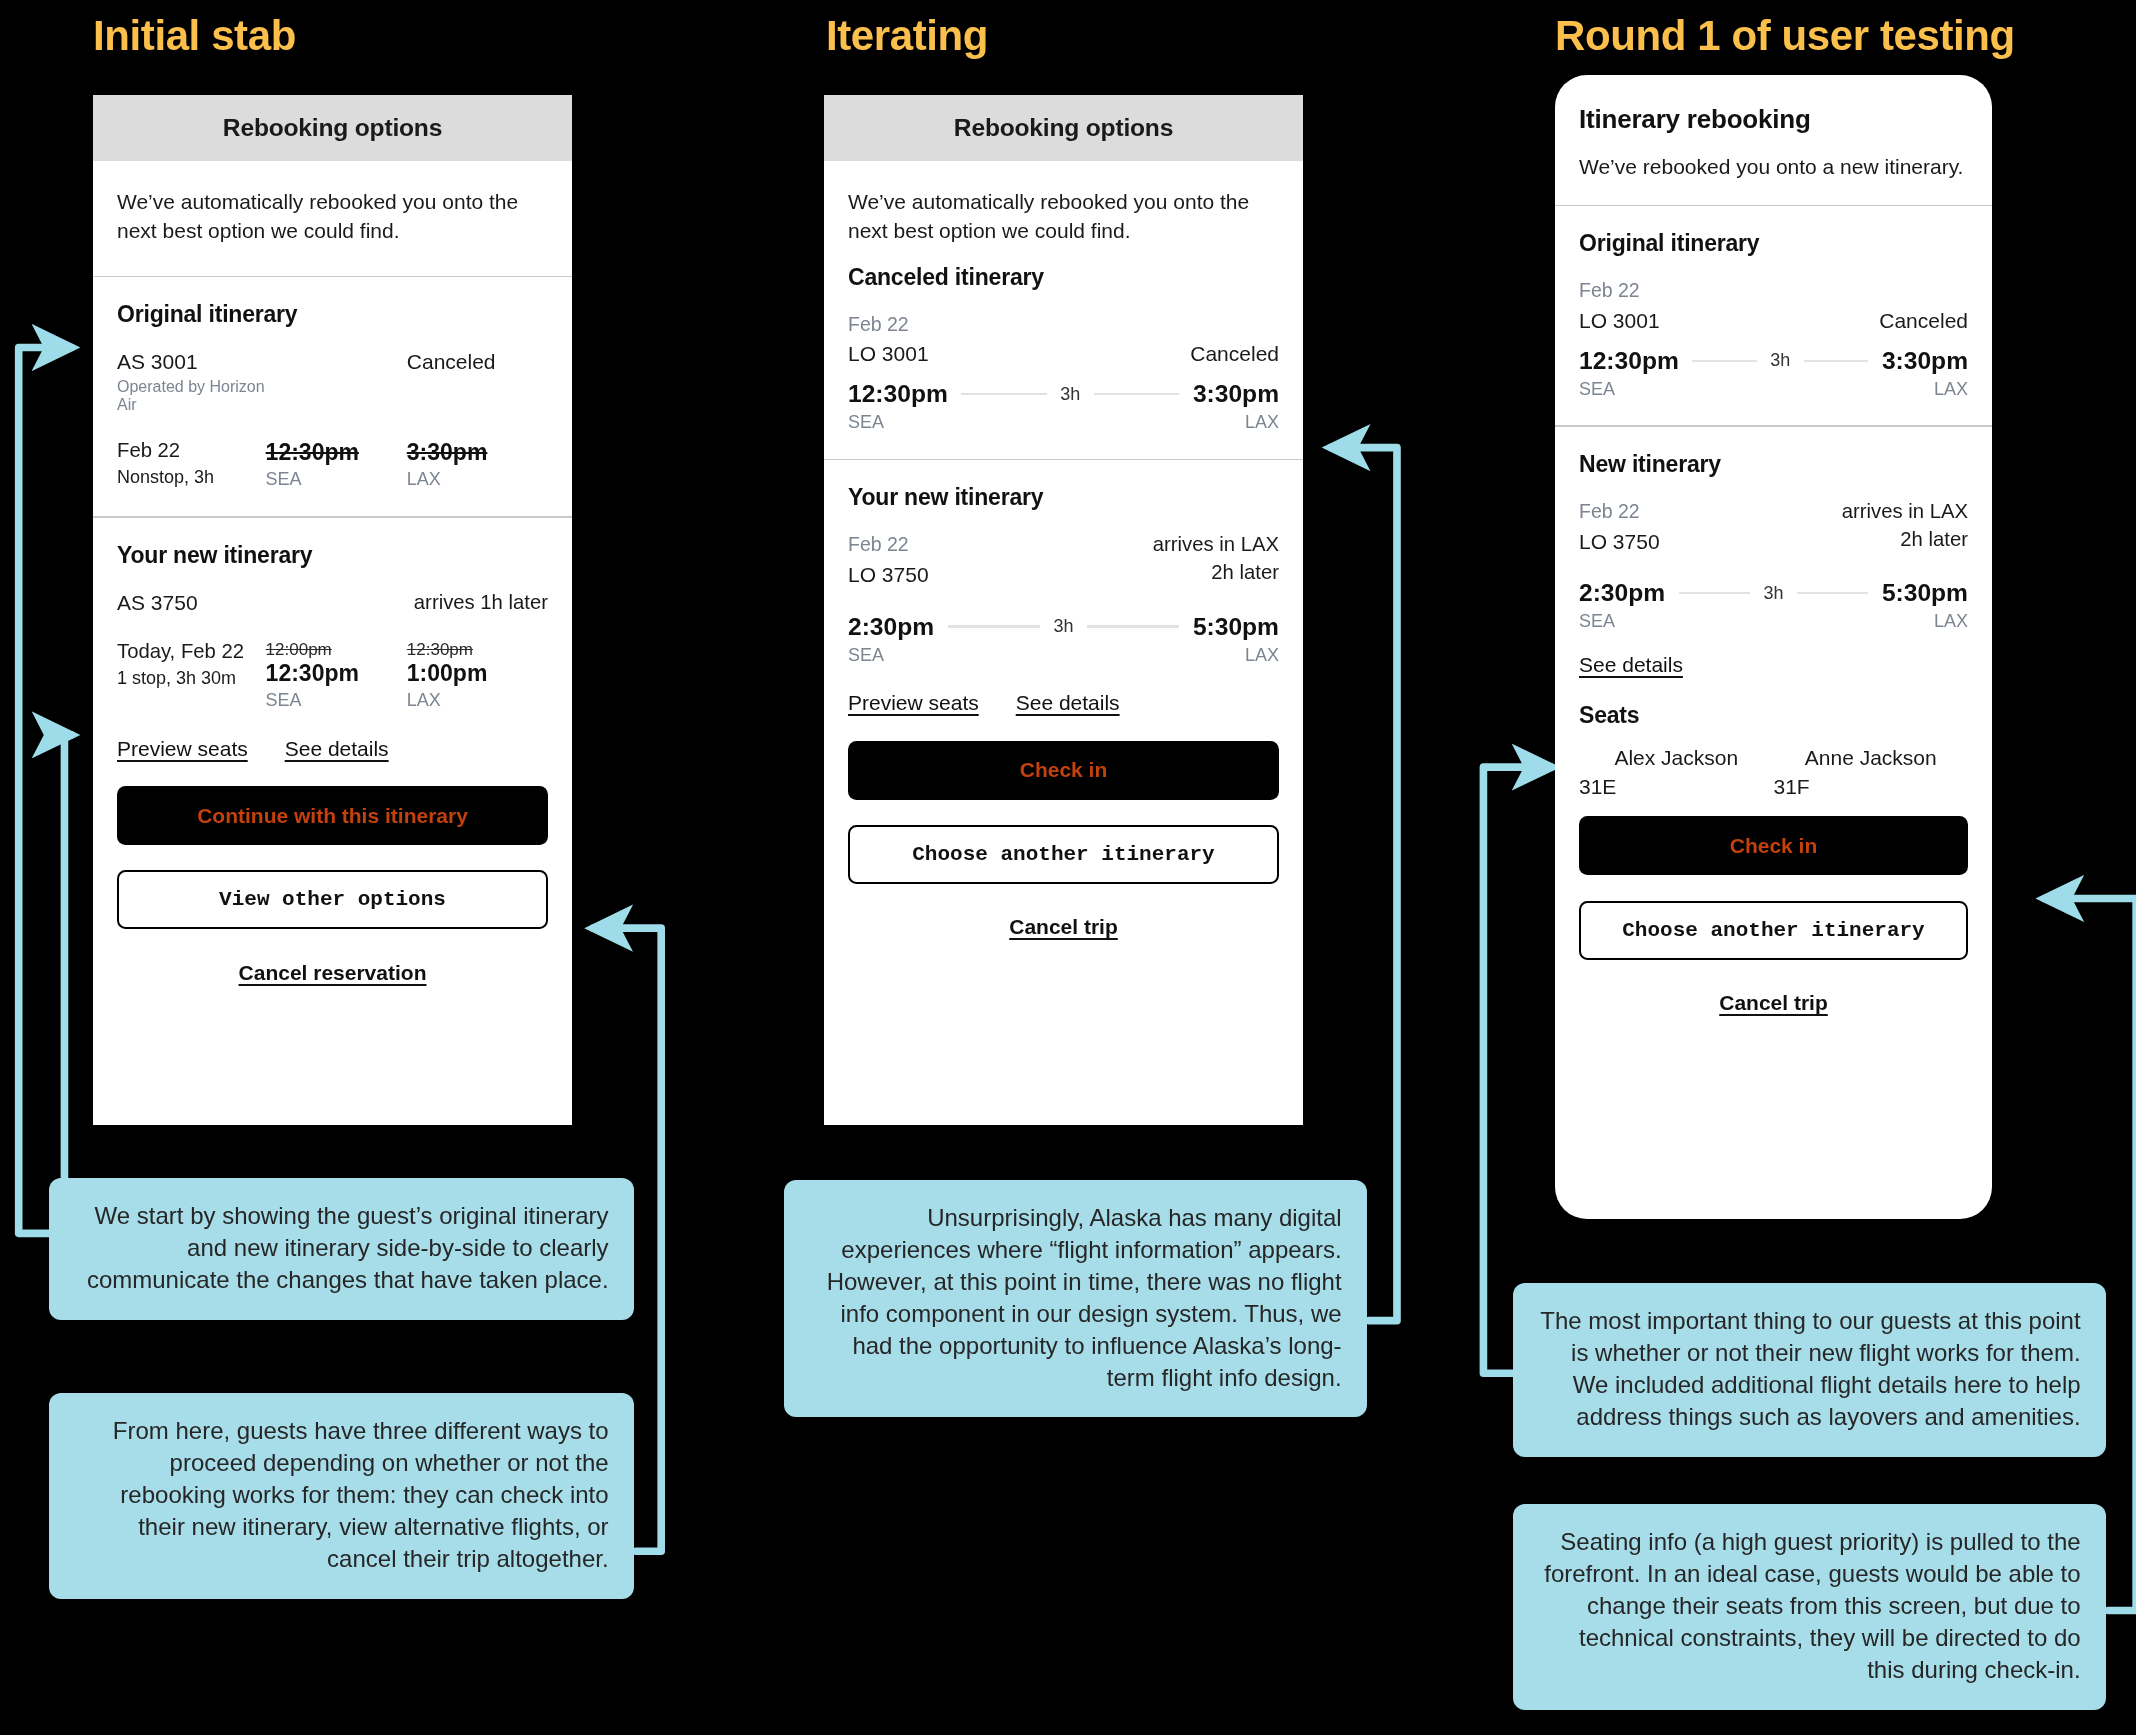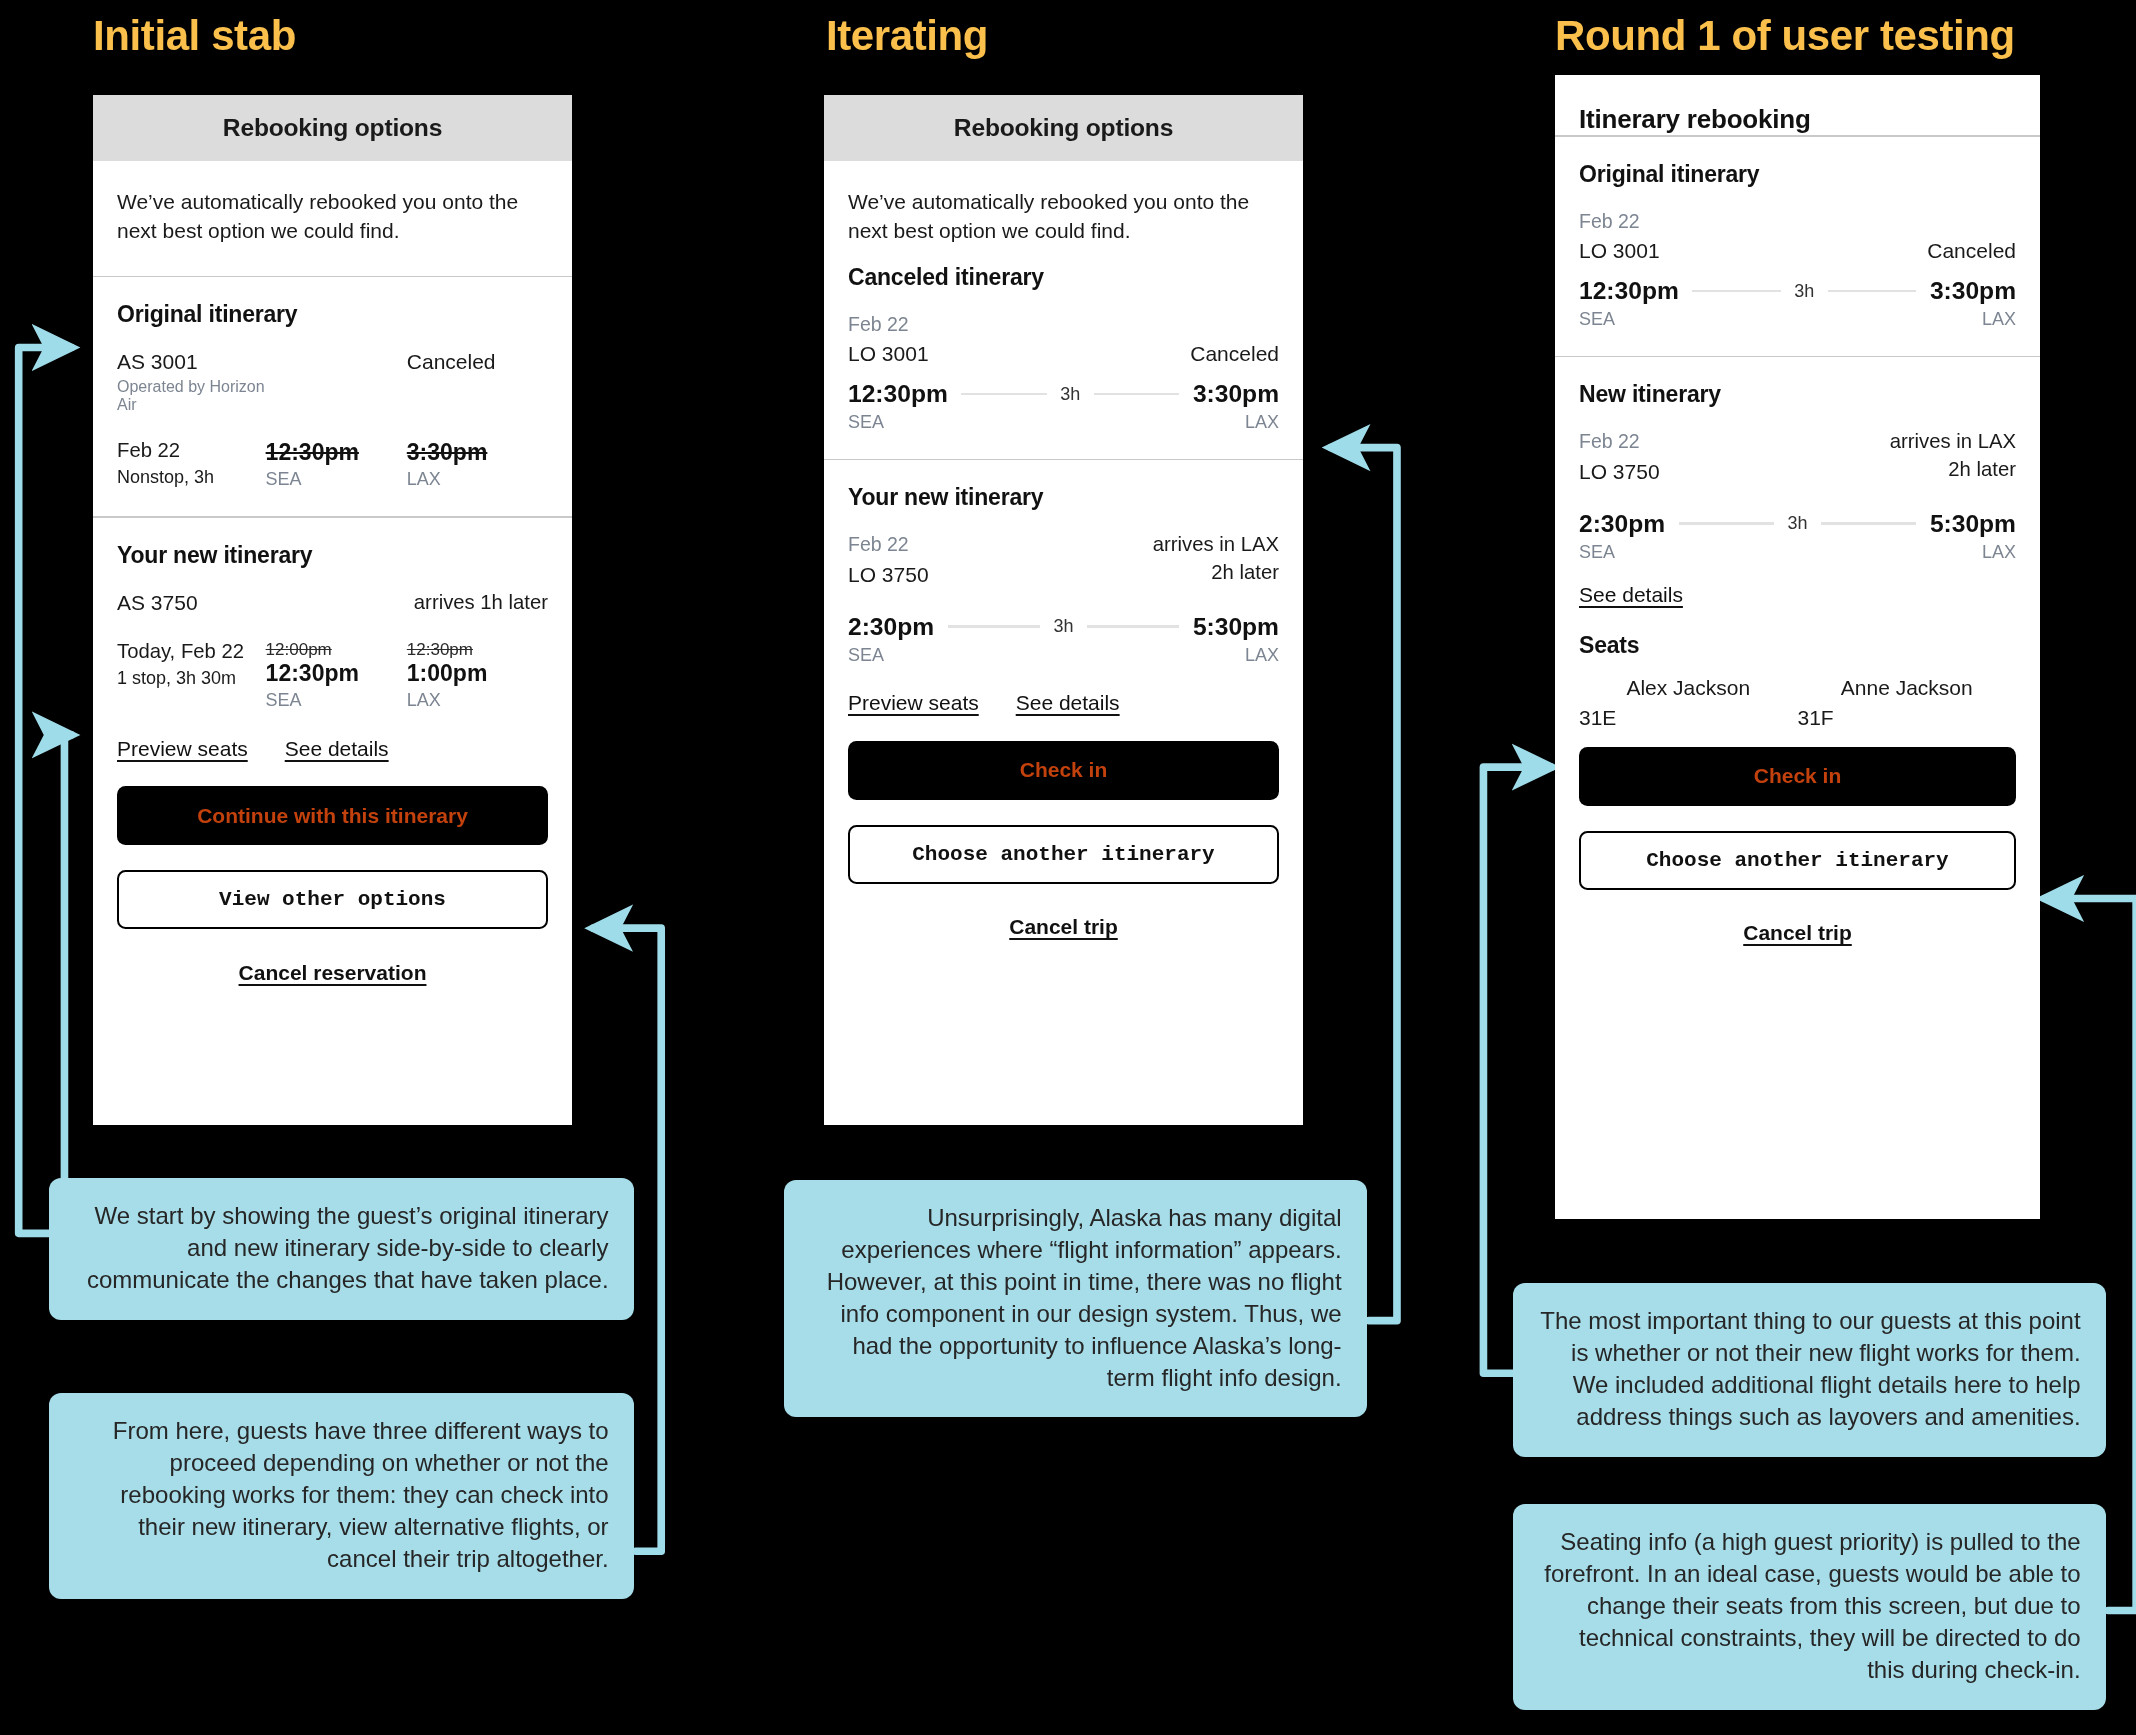--- a/index.html
+++ b/index.html
@@ -24,21 +24,21 @@
   #title-2 { left: 826px; top: 12px; }
   #title-3 { left: 1555px; top: 12px; }
 
   
   .card {
     position: absolute;
     background: #ffffff;
   }
   #card-1 { left: 93px;  top: 95px; width: 479px; height: 1030px; }
   #card-2 { left: 824px;  top: 95px; width: 479px; height: 1030px; }
-  #card-3 { left: 1555px; top: 75px;  width: 485px; height: 1144px; }
+  #card-3 { left: 1555px; top: 75px;  width: 437px; height: 1144px; border-radius: 32px; }
 
   .card-header {
     background: #DCDCDC;
     height: 66px;
     display: flex; align-items: center; justify-content: center;
     font-size: 24.6px; font-weight: 700; color: #1a1a1a;
     letter-spacing: -0.2px;
   }
 
   .intro {
@@ -292,20 +292,21 @@
       <div class="sp30"></div>
       <div class="btn btn-secondary">Choose another itinerary</div>
       <div class="sp24"></div>
       <div class="btn-text">Cancel trip</div>
     </div>
   </div>
 
   <div class="card" id="card-3">
     <div style="padding:29px 24px 0 24px">
       <div style="font-size:26px;font-weight:700;color:#111;letter-spacing:-0.2px">Itinerary rebooking</div>
+      <div style="font-size:21px;color:#1a1a1a;margin-top:20.3px;padding-bottom:25.4px">We’ve rebooked you onto a new itinerary.</div>
     </div>
     <div class="hr"></div>
 
     <div class="section">
       <div class="sec-title">Original itinerary</div>
       <div class="date-small">Feb 22</div>
       <div class="row" style="justify-content:space-between;align-items:baseline">
         <span class="flt-no">LO 3001</span>
         <span class="status">Canceled</span>
       </div>

